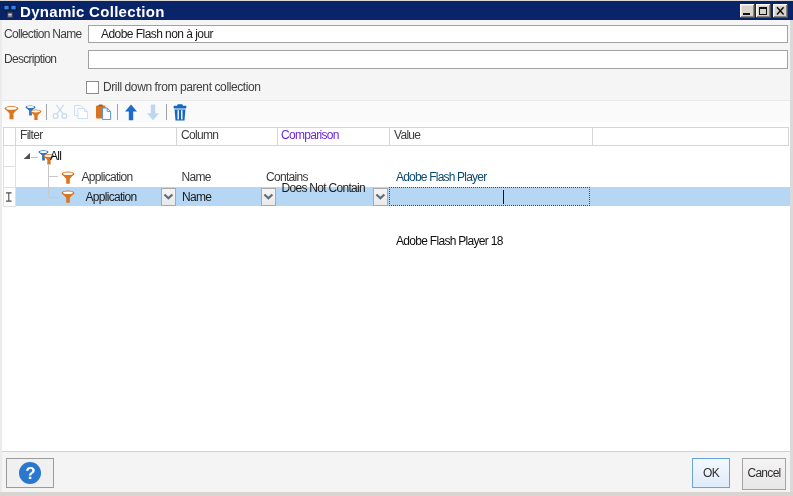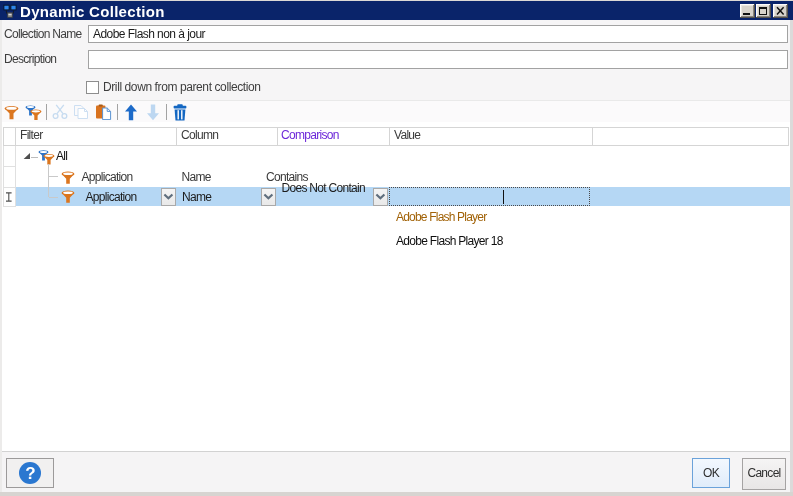--- a/index.html
+++ b/index.html
@@ -29,21 +29,21 @@
 <div class="a wbtn" style="left:740px;top:4px;width:15px;height:14px;background:#d7d3cb;box-shadow:inset -1px -1px 0 0 #55524e, inset 1px 1px 0 0 #fdfcfb, inset -2px -2px 0 0 #8a867f, inset 2px 2px 0 0 #e9e6e0;"></div>
 <div class="a" style="left:743px;top:13px;width:7px;height:2px;background:#111;"></div>
 <div class="a wbtn" style="left:756px;top:4px;width:15px;height:14px;background:#d7d3cb;box-shadow:inset -1px -1px 0 0 #55524e, inset 1px 1px 0 0 #fdfcfb, inset -2px -2px 0 0 #8a867f, inset 2px 2px 0 0 #e9e6e0;"></div>
 <div class="a" style="left:759px;top:6.5px;width:8px;height:8px;border:1px solid #111;border-top-width:2px;box-sizing:border-box;"></div>
 <div class="a wbtn" style="left:773px;top:4px;width:15px;height:14px;background:#d7d3cb;box-shadow:inset -1px -1px 0 0 #55524e, inset 1px 1px 0 0 #fdfcfb, inset -2px -2px 0 0 #8a867f, inset 2px 2px 0 0 #e9e6e0;"></div>
 <svg class="a" style="left:773px;top:4px" width="15" height="14" viewBox="0 0 15 14">
   <path d="M4,3.2 L10.6,10.4 M10.6,3.2 L4,10.4" stroke="#111" stroke-width="1.5"></path>
 </svg>
 
 <div class="a lbl" style="left:4px;top:27.5px;height:12px;line-height:12px;">Collection Name</div>
-<div class="a" style="left:88px;top:25px;width:700px;height:18px;background:#fff;border:1px solid #a2a2a2;box-sizing:border-box;line-height:16px;padding-left:4px;color:#1b1b1b;letter-spacing:-0.55px;">Adobe Flash non à jour</div>
+<div class="a" style="left:88px;top:25px;width:700px;height:18px;background:#fff;border:1px solid #a2a2a2;box-sizing:border-box;line-height:16px;padding-left:12px;color:#1b1b1b;letter-spacing:-0.55px;">Adobe Flash non à jour</div>
 <div class="a lbl" style="left:4px;top:53px;height:12px;line-height:12px;">Description</div>
 <div class="a" style="left:88px;top:50px;width:700px;height:19px;background:#fff;border:1px solid #a2a2a2;box-sizing:border-box;"></div>
 <div class="a" style="left:86px;top:81px;width:13px;height:13px;background:#fff;border:1px solid #8d8d8d;box-sizing:border-box;"></div>
 <div class="a lbl" style="left:103px;top:80.5px;height:12px;line-height:12px;letter-spacing:-0.4px;">Drill down from parent collection</div>
 
 <div class="a" style="left:2px;top:100px;width:788px;height:351px;background:#ffffff;border-top:1px solid #e9e9e9;box-sizing:border-box;"></div>
 <div class="a" style="left:2px;top:101px;width:788px;height:21px;background:#fbfafb;"></div>
 
 <svg class="a" style="left:3.5px;top:104px" width="15" height="16" viewBox="0 0 15 16">
   <path d="M0.8,4.4 L14.2,4.4 L9.5,9.6 L9.5,15.2 L5.5,15.2 L5.5,9.6 Z" fill="#db761f"></path>
@@ -131,35 +131,35 @@
     <path d="M0.6,3 L10.4,3 L6.9,6.6 L6.9,11.4 L4.1,11.4 L4.1,6.6 Z" fill="#2d74c9"></path>
     <ellipse cx="5.5" cy="3" rx="4.9" ry="1.8" fill="#2d74c9"></ellipse>
     <ellipse cx="5.5" cy="2.9" rx="3.6" ry="1" fill="#fff"></ellipse>
   </g>
   <g>
     <path d="M5.4,6.9 L16.4,6.9 L12.6,10.9 L12.6,15.4 L9.3,15.4 L9.3,10.9 Z" fill="#db761f"></path>
     <ellipse cx="10.9" cy="6.9" rx="5.5" ry="2" fill="#db761f"></ellipse>
     <ellipse cx="10.9" cy="6.8" rx="4.2" ry="1.15" fill="#fff"></ellipse>
   </g>
 </svg>
-<div class="a lbl" style="left:56px;top:149.7px;height:12px;line-height:12px;color:#141414;text-align:right;">All</div>
+<div class="a lbl" style="left:50px;top:149.7px;height:12px;line-height:12px;color:#141414;text-align:right;">All</div>
 
 <div class="a" style="left:48px;top:164px;width:1px;height:33px;background:#c9c9c9"></div>
 <div class="a" style="left:49px;top:176px;width:9px;height:1px;background:#c9c9c9"></div>
 <div class="a" style="left:49px;top:197px;width:9px;height:1px;background:#c9c9c9"></div>
 
 <svg class="a" style="left:60.5px;top:169.5px" width="14" height="14" viewBox="0 0 14 14">
   <path d="M0.7,3.9 L13.3,3.9 L8.8,8.7 L8.8,13.7 L5.2,13.7 L5.2,8.7 Z" fill="#db761f"></path>
   <ellipse cx="7" cy="3.9" rx="6.4" ry="2.3" fill="#db761f"></ellipse>
   <ellipse cx="7" cy="3.8" rx="4.9" ry="1.3" fill="#fff"></ellipse>
 </svg>
 <div class="a lbl" style="left:81.5px;top:171px;height:12px;line-height:12px;color:#3a3a3a;">Application</div>
 <div class="a lbl" style="left:181.5px;top:171px;height:12px;line-height:12px;color:#3a3a3a;">Name</div>
 <div class="a lbl" style="left:266px;top:171px;height:12px;line-height:12px;color:#3a3a3a;">Contains</div>
-<div class="a lbl" style="left:396px;top:171px;height:12px;line-height:12px;color:#a16207;letter-spacing:-0.8px;margin-top:40px;">Adobe Flash Player</div>
+<div class="a lbl" style="left:396px;top:171px;height:12px;line-height:12px;color:#0c4a6e;letter-spacing:-0.8px;">Adobe Flash Player</div>
 
 <svg class="a" style="left:60.5px;top:188.5px" width="14" height="14" viewBox="0 0 14 14">
   <path d="M0.7,3.9 L13.3,3.9 L8.8,8.7 L8.8,13.7 L5.2,13.7 L5.2,8.7 Z" fill="#db761f"></path>
   <ellipse cx="7" cy="3.9" rx="6.4" ry="2.3" fill="#db761f"></ellipse>
   <ellipse cx="7" cy="3.8" rx="4.9" ry="1.3" fill="#fff"></ellipse>
 </svg>
 <div class="a lbl" style="left:85.5px;top:190.6px;height:12px;line-height:12px;color:#1c1c1c;">Application</div>
 <div class="a lbl" style="left:182px;top:190.6px;height:12px;line-height:12px;color:#1c1c1c;">Name</div>
 <div class="a lbl" style="left:281.5px;top:182px;height:12px;line-height:12px;color:#1c1c1c;">Does Not Contain</div>
 

